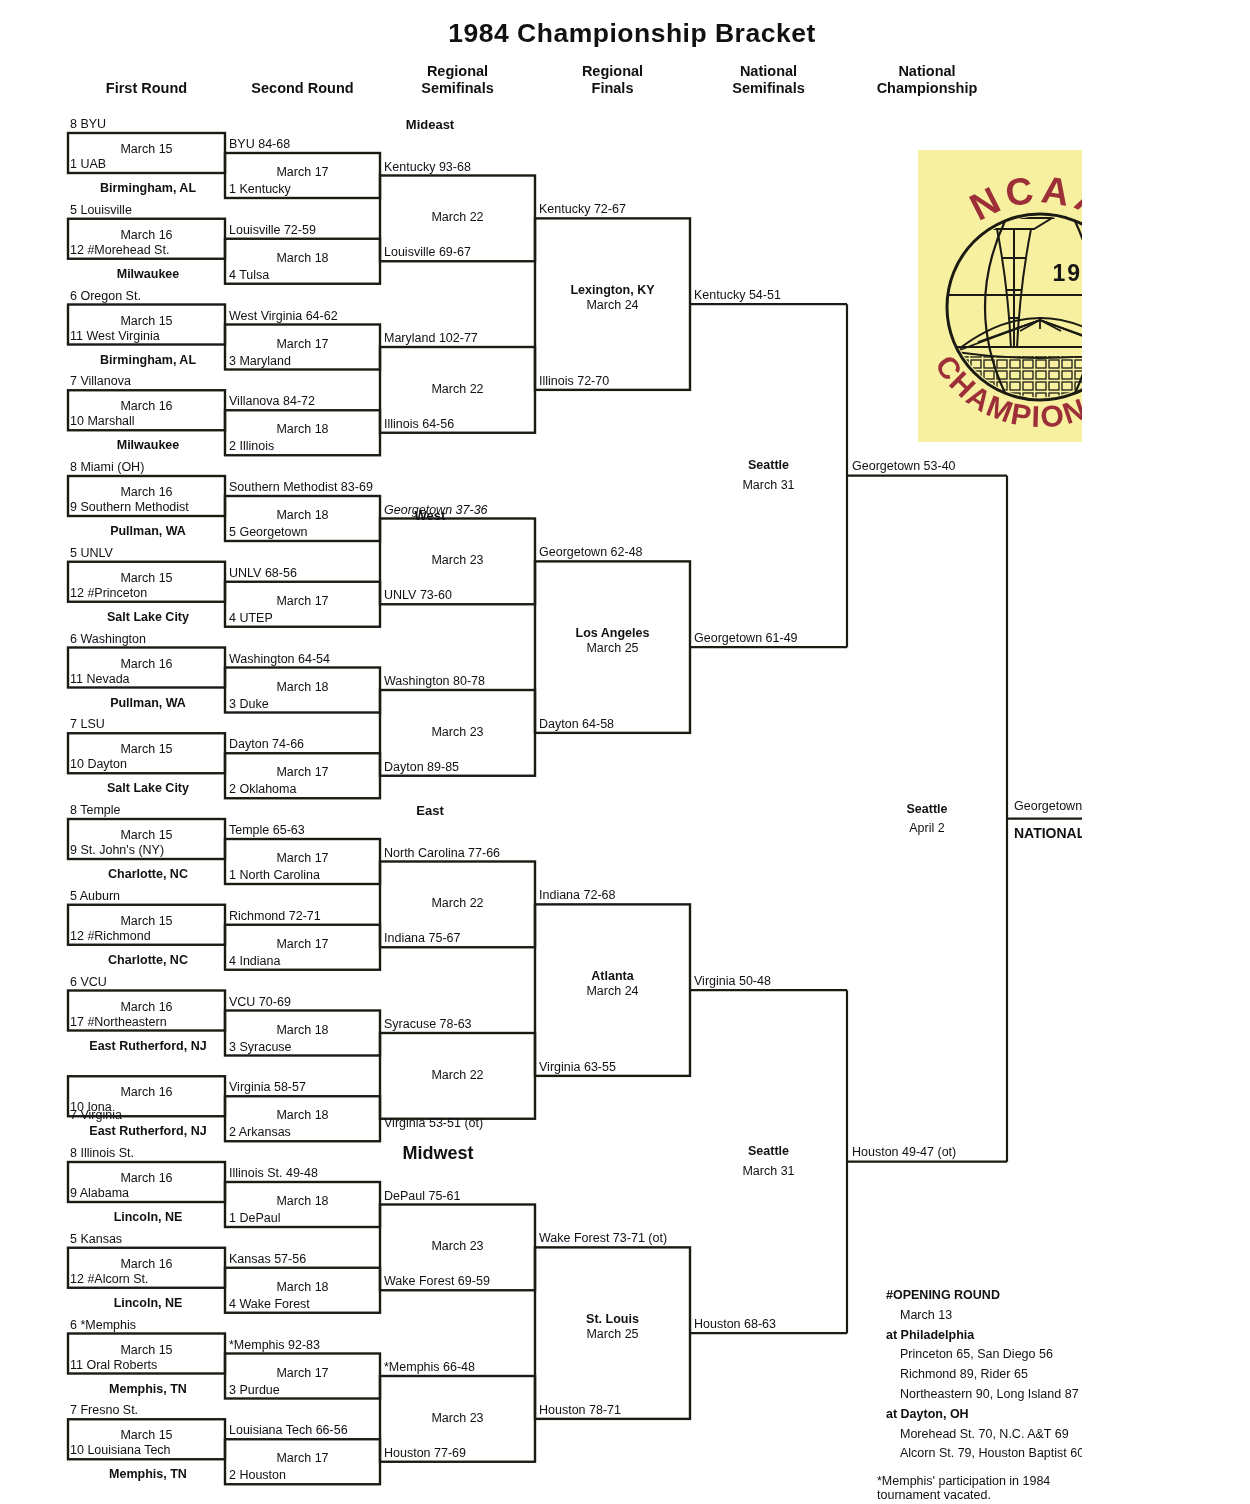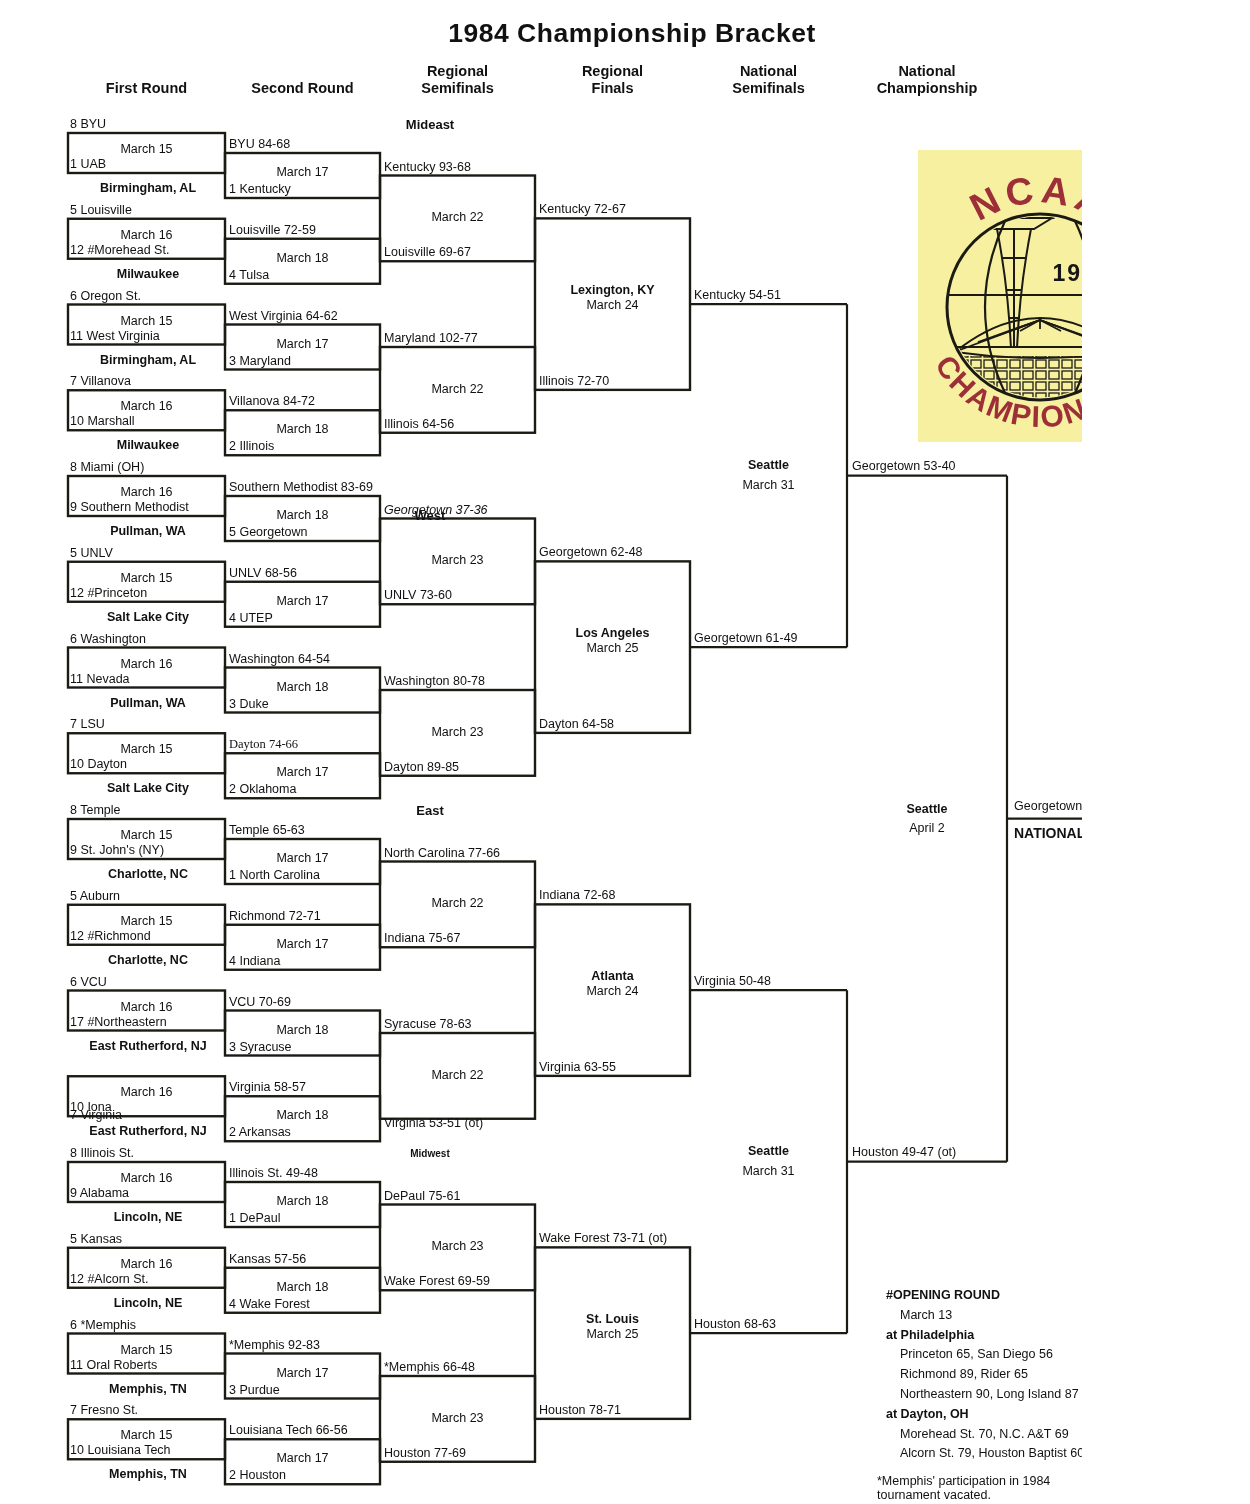--- a/index.html
+++ b/index.html
@@ -152,21 +152,21 @@
       <div class="lbl ctr" style="left: 68px; top: 656.5px; width: 157px;">March 16</div>
       <div class="lbl" style="left: 70px; top: 671.5px;">11 Nevada</div>
       <div class="lbl b ctr" style="left: 48px; top: 695.5px; width: 200px;">Pullman, WA</div>
       <div class="lbl" style="left: 229px; top: 651.5px;">Washington 64-54</div>
       <div class="lbl ctr" style="left: 225px; top: 679.5px; width: 155px;">March 18</div>
       <div class="lbl" style="left: 229px; top: 696.5px;">3 Duke</div>
       <div class="lbl" style="left: 70px; top: 717.25px;">7 LSU</div>
       <div class="lbl ctr" style="left: 68px; top: 742.25px; width: 157px;">March 15</div>
       <div class="lbl" style="left: 70px; top: 757.25px;">10 Dayton</div>
       <div class="lbl b ctr" style="left: 48px; top: 781.25px; width: 200px;">Salt Lake City</div>
-      <div class="lbl" style="left: 229px; top: 737.25px; font-family: Liberation Serif, serif;">Dayton 74-66</div>
+      <div class="lbl" style="left: 229px; top: 737.25px;">Dayton 74-66</div>
       <div class="lbl ctr" style="left: 225px; top: 765.25px; width: 155px;">March 17</div>
       <div class="lbl" style="left: 229px; top: 782.25px;">2 Oklahoma</div>
       <div class="lbl" style="left: 384px; top: 502.5px; font-style: italic;">Georgetown 37-36</div>
       <div class="lbl" style="left: 384px; top: 588.25px;">UNLV 73-60</div>
       <div class="lbl ctr" style="left: 380px; top: 553.375px; width: 155px;">March 23</div>
       <div class="lbl" style="left: 384px; top: 674px;">Washington 80-78</div>
       <div class="lbl" style="left: 384px; top: 759.75px;">Dayton 89-85</div>
       <div class="lbl ctr" style="left: 380px; top: 724.875px; width: 155px;">March 23</div>
       <div class="lbl" style="left: 539px; top: 545.375px;">Georgetown 62-48</div>
       <div class="lbl" style="left: 539px; top: 716.875px;">Dayton 64-58</div>
@@ -204,21 +204,21 @@
       <div class="lbl" style="left: 384px; top: 845.5px;">North Carolina 77-66</div>
       <div class="lbl" style="left: 384px; top: 931.25px;">Indiana 75-67</div>
       <div class="lbl ctr" style="left: 380px; top: 896.375px; width: 155px;">March 22</div>
       <div class="lbl" style="left: 384px; top: 1017px;">Syracuse 78-63</div>
       <div class="lbl" style="left: 384px; top: 1102.75px; margin-top: 13px;">Virginia 53-51 (ot)</div>
       <div class="lbl ctr" style="left: 380px; top: 1067.88px; width: 155px;">March 22</div>
       <div class="lbl" style="left: 539px; top: 888.375px;">Indiana 72-68</div>
       <div class="lbl" style="left: 539px; top: 1059.88px;">Virginia 63-55</div>
       <div class="lbl b ctr" style="left: 535px; top: 969.125px; width: 155px;">Atlanta</div>
       <div class="lbl ctr" style="left: 535px; top: 984.125px; width: 155px;">March 24</div>
-      <div class="lbl b ctr" style="left: 352px; top: 1146px; width: 156px; font-size: 10px;">Midwest</div>
+      <div class="lbl b ctr" style="left: 360px; top: 1146px; width: 156px; font-size: 18px;">Midwest</div>
       <div class="lbl" style="left: 70px; top: 1146px;">8 Illinois St.</div>
       <div class="lbl ctr" style="left: 68px; top: 1171px; width: 157px;">March 16</div>
       <div class="lbl" style="left: 70px; top: 1186px;">9 Alabama</div>
       <div class="lbl b ctr" style="left: 48px; top: 1210px; width: 200px;">Lincoln, NE</div>
       <div class="lbl" style="left: 229px; top: 1166px;">Illinois St. 49-48</div>
       <div class="lbl ctr" style="left: 225px; top: 1194px; width: 155px;">March 18</div>
       <div class="lbl" style="left: 229px; top: 1211px;">1 DePaul</div>
       <div class="lbl" style="left: 70px; top: 1231.75px;">5 Kansas</div>
       <div class="lbl ctr" style="left: 68px; top: 1256.75px; width: 157px;">March 16</div>
       <div class="lbl" style="left: 70px; top: 1271.75px;">12 #Alcorn St.</div>

